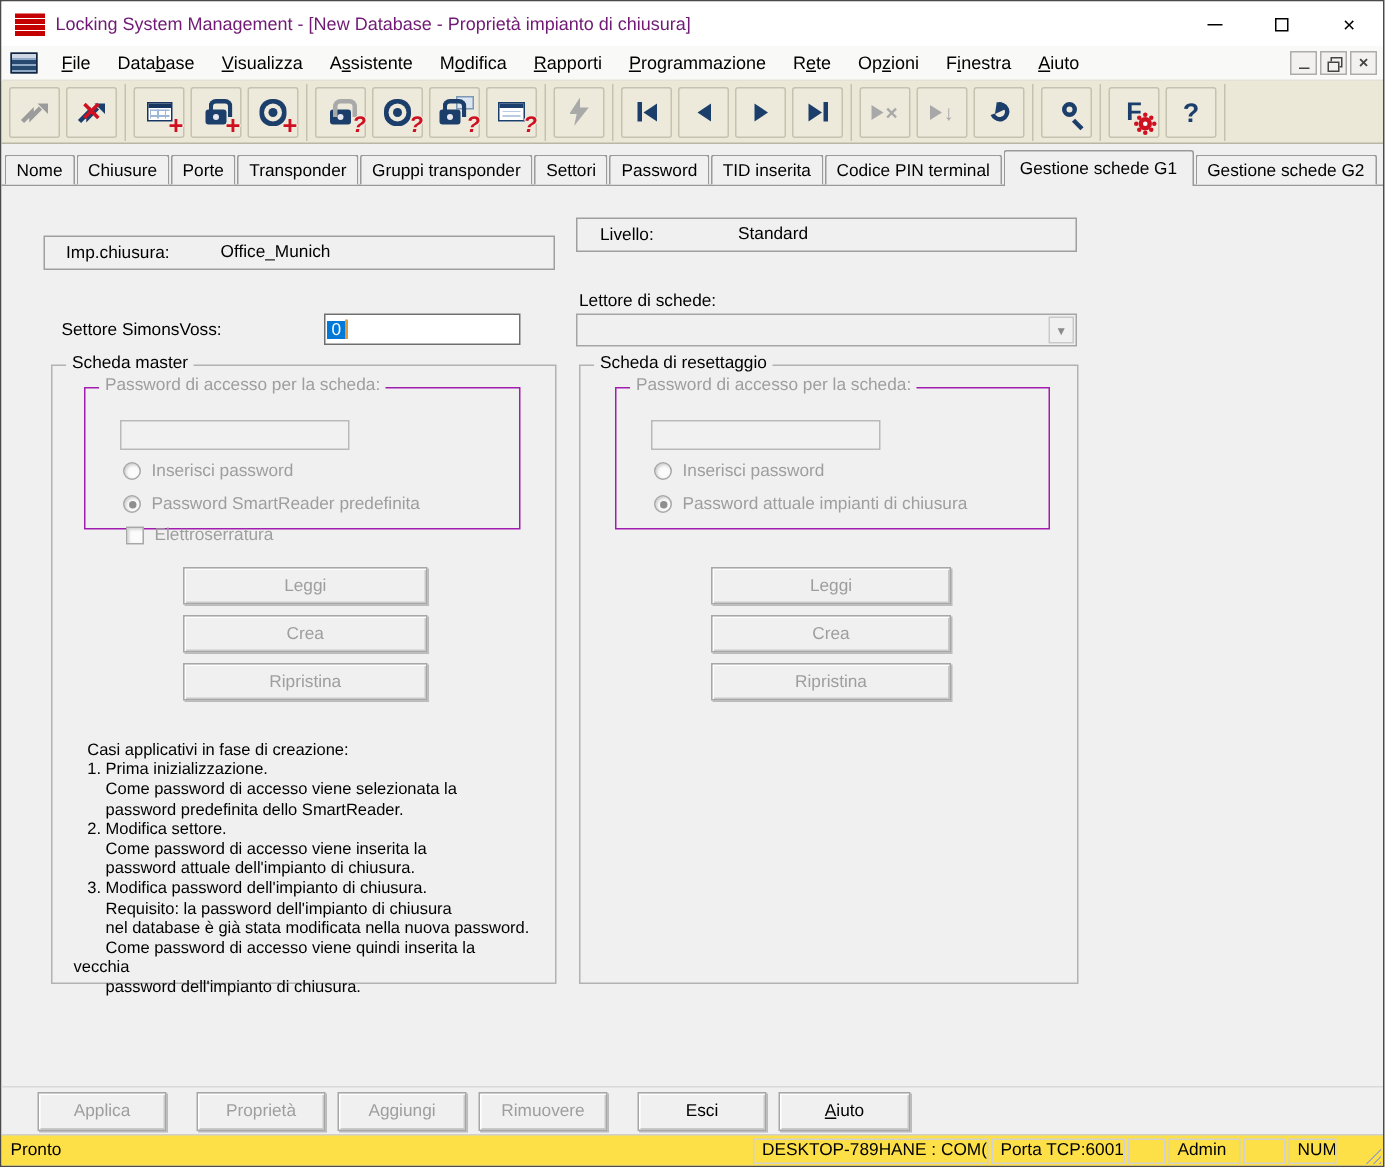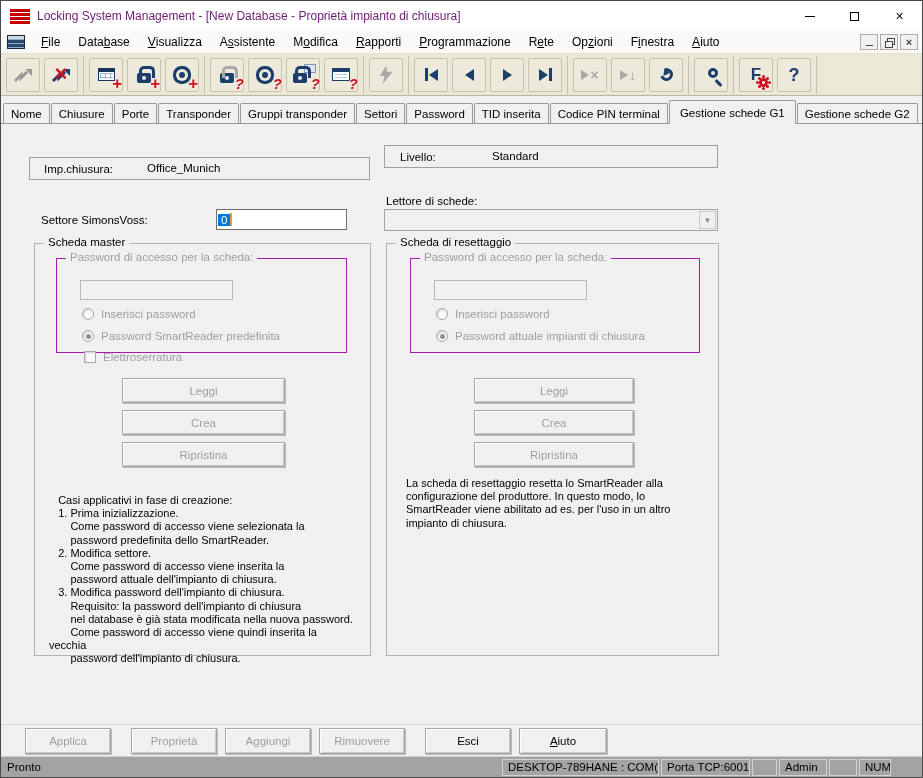--- a/index.html
+++ b/index.html
@@ -114,21 +114,21 @@
   .combo{background:#f0f0f0;border:1px solid #a5a5a5;position:relative;}
   .combo-arrow{position:absolute;right:1px;top:1px;bottom:1px;width:17px;background:#f0f0f0;border:1px solid #c9c9c9;
       display:flex;align-items:center;justify-content:center;color:#8a8a8a;font-size:8px;}
 
   
   .footerbar{height:32px;position:relative;background:#f0f0f0;border-top:1px solid #d9d9d9;flex:0 0 auto;}
   .fbtn{position:absolute;top:3px;height:26px;width:86px;}
   .fbtn u{text-decoration:underline;}
 
   
-  .statusbar{height:21px;background:#a3a3a3;border-top:1px solid #cfcfcf;display:flex;align-items:center;font-size:11.5px;position:relative;flex:0 0 auto;}
+  .statusbar{height:21px;background:#fde047;border-top:1px solid #cfcfcf;display:flex;align-items:center;font-size:11.5px;position:relative;flex:0 0 auto;}
   .seg{height:17px;display:flex;align-items:center;padding:0 5px;border:1px solid #d2d2d2;margin-right:2px;white-space:nowrap;overflow:hidden;}
   .seg.first{flex:1 1 auto;border:none;padding-left:6px;}
   .grip{position:absolute;right:1px;bottom:1px;width:13px;height:13px;
      background:repeating-linear-gradient(135deg,transparent 0 2px,#a9a9a9 2px 3px);
      clip-path:polygon(100% 0,100% 100%,0 100%);}
 </style>
 </head>
 <body>
 
 <div class="window">
@@ -368,24 +368,20 @@
         <div class="abs radio-row" style="left:25px;top:71px;">
           <span class="radio sel"></span>
           <span>Password attuale impianti di chiusura</span>
         </div>
       </div>
 
       <div class="abs btn3d dis" style="left:87px;top:134px;width:160px;height:25px;">Leggi</div>
       <div class="abs btn3d dis" style="left:87px;top:166px;width:160px;height:25px;">Crea</div>
       <div class="abs btn3d dis" style="left:87px;top:198px;width:160px;height:25px;">Ripristina</div>
 
-      <div class="abs info" style="left:19px;top:233px;">La scheda di resettaggio resetta lo SmartReader alla
-configurazione del produttore. In questo modo, lo
-SmartReader viene abilitato ad es. per l'uso in un altro
-impianto di chiusura.</div>
     </div>
 
   </div>
 
   <div class="footerbar">
     <div class="fbtn btn3d dis" style="left:24px;">Applica</div>
     <div class="fbtn btn3d dis" style="left:130px;">Proprietà</div>
     <div class="fbtn btn3d dis" style="left:224px;">Aggiungi</div>
     <div class="fbtn btn3d dis" style="left:318px;">Rimuovere</div>
     <div class="fbtn btn3d" style="left:424px;">Esci</div>

